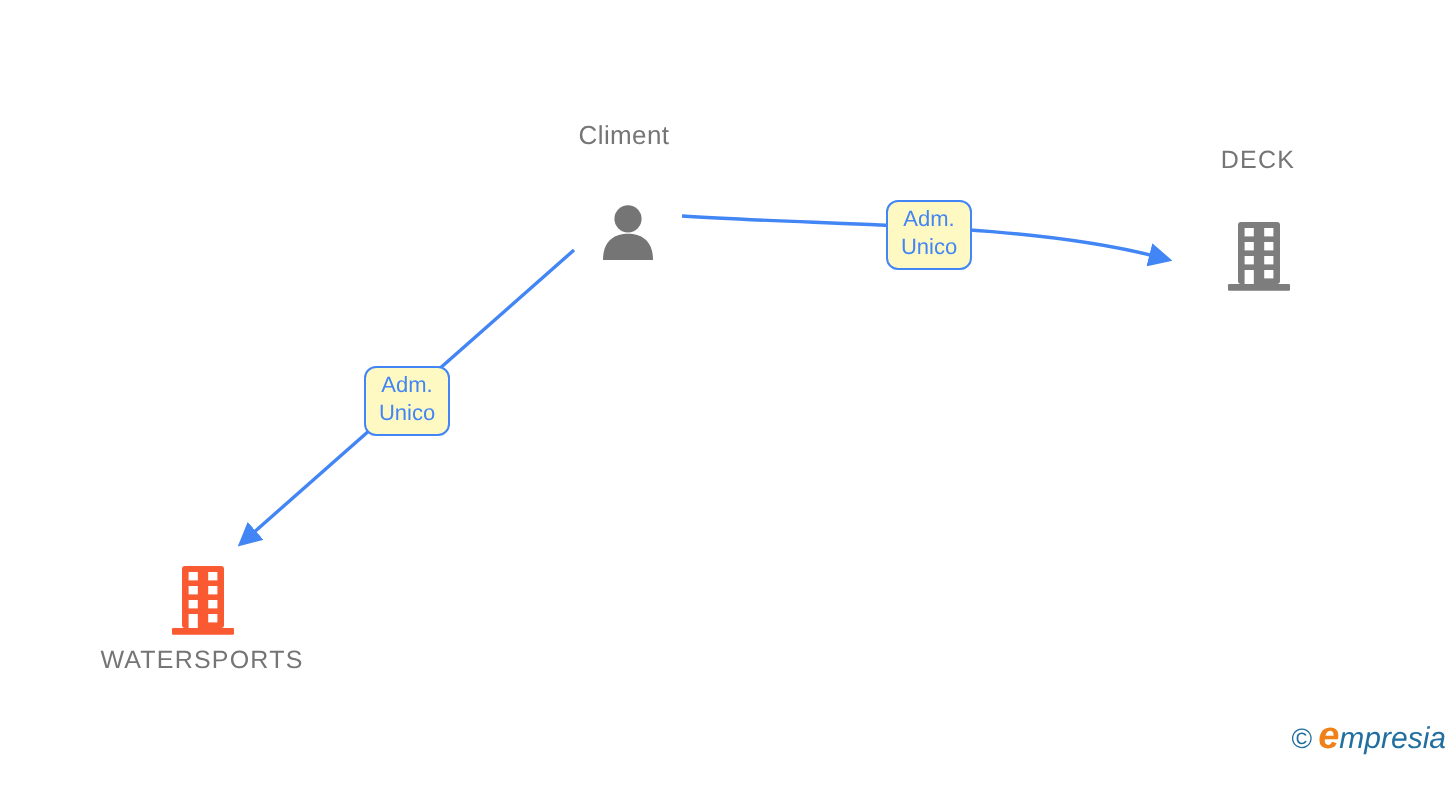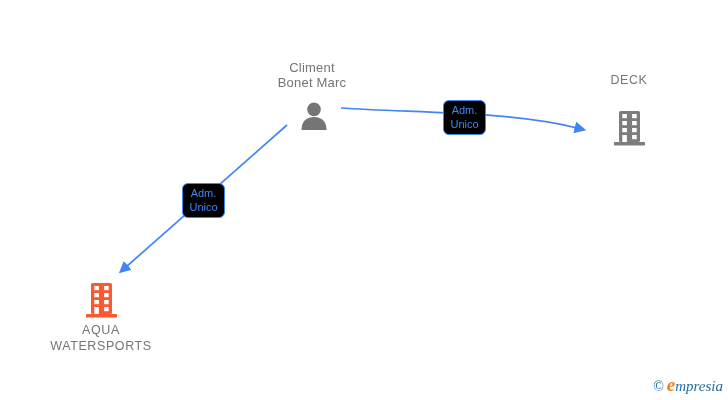--- a/index.html
+++ b/index.html
@@ -42,35 +42,35 @@
     font-size: 13px;
     line-height: 15px;
   }
   .icon-wrap {
     position: absolute;
   }
   .edge-label {
     position: absolute;
     width: 41px;
     height: 31px;
-    background: #000000;
+    background: #fef9c3;
     border: 1.5px solid #4285f4;
     border-radius: 6px;
     color: #4285f4;
     font-size: 11px;
     line-height: 14px;
     text-align: center;
     padding-top: 2px;
     box-sizing: content-box;
   }
   .watermark {
     position: absolute;
     right: 5px;
-    bottom: 4px;
-    font-family: Liberation Serif, serif;
+    bottom: 20px;
+    font-family: Liberation Sans, sans-serif;
     white-space: nowrap;
     text-align: right;
   }
   .wm-copy {
     color: #216f9e;
     font-size: 14px;
     font-style: normal;
     margin-right: 3px;
   }
   .wm-e {
@@ -96,21 +96,20 @@
         <path d="M0,0 L10,5 L0,10 Z" fill="#4285f4"></path>
       </marker>
     </defs>
     <path d="M341,108 C415,113 510,111 577,128" fill="none" stroke="#4285f4" stroke-width="1.7" marker-end="url(#arrowhead)"></path>
     <path d="M287,125 L126,267" fill="none" stroke="#4285f4" stroke-width="1.7" marker-end="url(#arrowhead)"></path>
   </svg>
 
   <div class="node" style="left:232px; top:48px; width:160px; height:72px;margin-top:12px;">
     <div class="node-label person-label" style="left:0; top:0; width:160px;">
       <div>Climent</div>
-      <div>Bonet Marc</div>
     </div>
     <span class="icon-wrap" style="left:66px; top:42px;">
       <svg width="32" height="28" viewBox="0 0 32 28" xmlns="http://www.w3.org/2000/svg">
         <circle cx="16" cy="7.4" r="6.8" fill="#757575"></circle>
         <path d="M3.5,28 C3.5,18.6 9,14.9 16,14.9 C23,14.9 28.5,18.6 28.5,28 Z" fill="#757575"></path>
       </svg>
     </span>
   </div>
 
   <div class="node" style="left:559px; top:73px; width:140px; height:75px;">
@@ -142,21 +141,20 @@
         <rect x="19.1" y="3" width="4.6" height="4.2" fill="#ffffff"></rect>
         <rect x="9.3" y="10" width="4.6" height="4.2" fill="#ffffff"></rect>
         <rect x="19.1" y="10" width="4.6" height="4.2" fill="#ffffff"></rect>
         <rect x="9.3" y="17" width="4.6" height="4.2" fill="#ffffff"></rect>
         <rect x="19.1" y="17" width="4.6" height="4.2" fill="#ffffff"></rect>
         <rect x="9.3" y="24" width="4.6" height="7" fill="#ffffff"></rect>
         <rect x="19.1" y="24" width="4.6" height="4.2" fill="#ffffff"></rect>
       </svg>
     </span>
     <div class="node-label" style="left:0; top:40px; width:140px;">
-      <div>AQUA</div>
       <div>WATERSPORTS</div>
     </div>
   </div>
 
   <div class="edge-label" style="left:443px; top:100px;">
     <div>Adm.</div>
     <div>Unico</div>
   </div>
 
   <div class="edge-label" style="left:182px; top:183px;">

